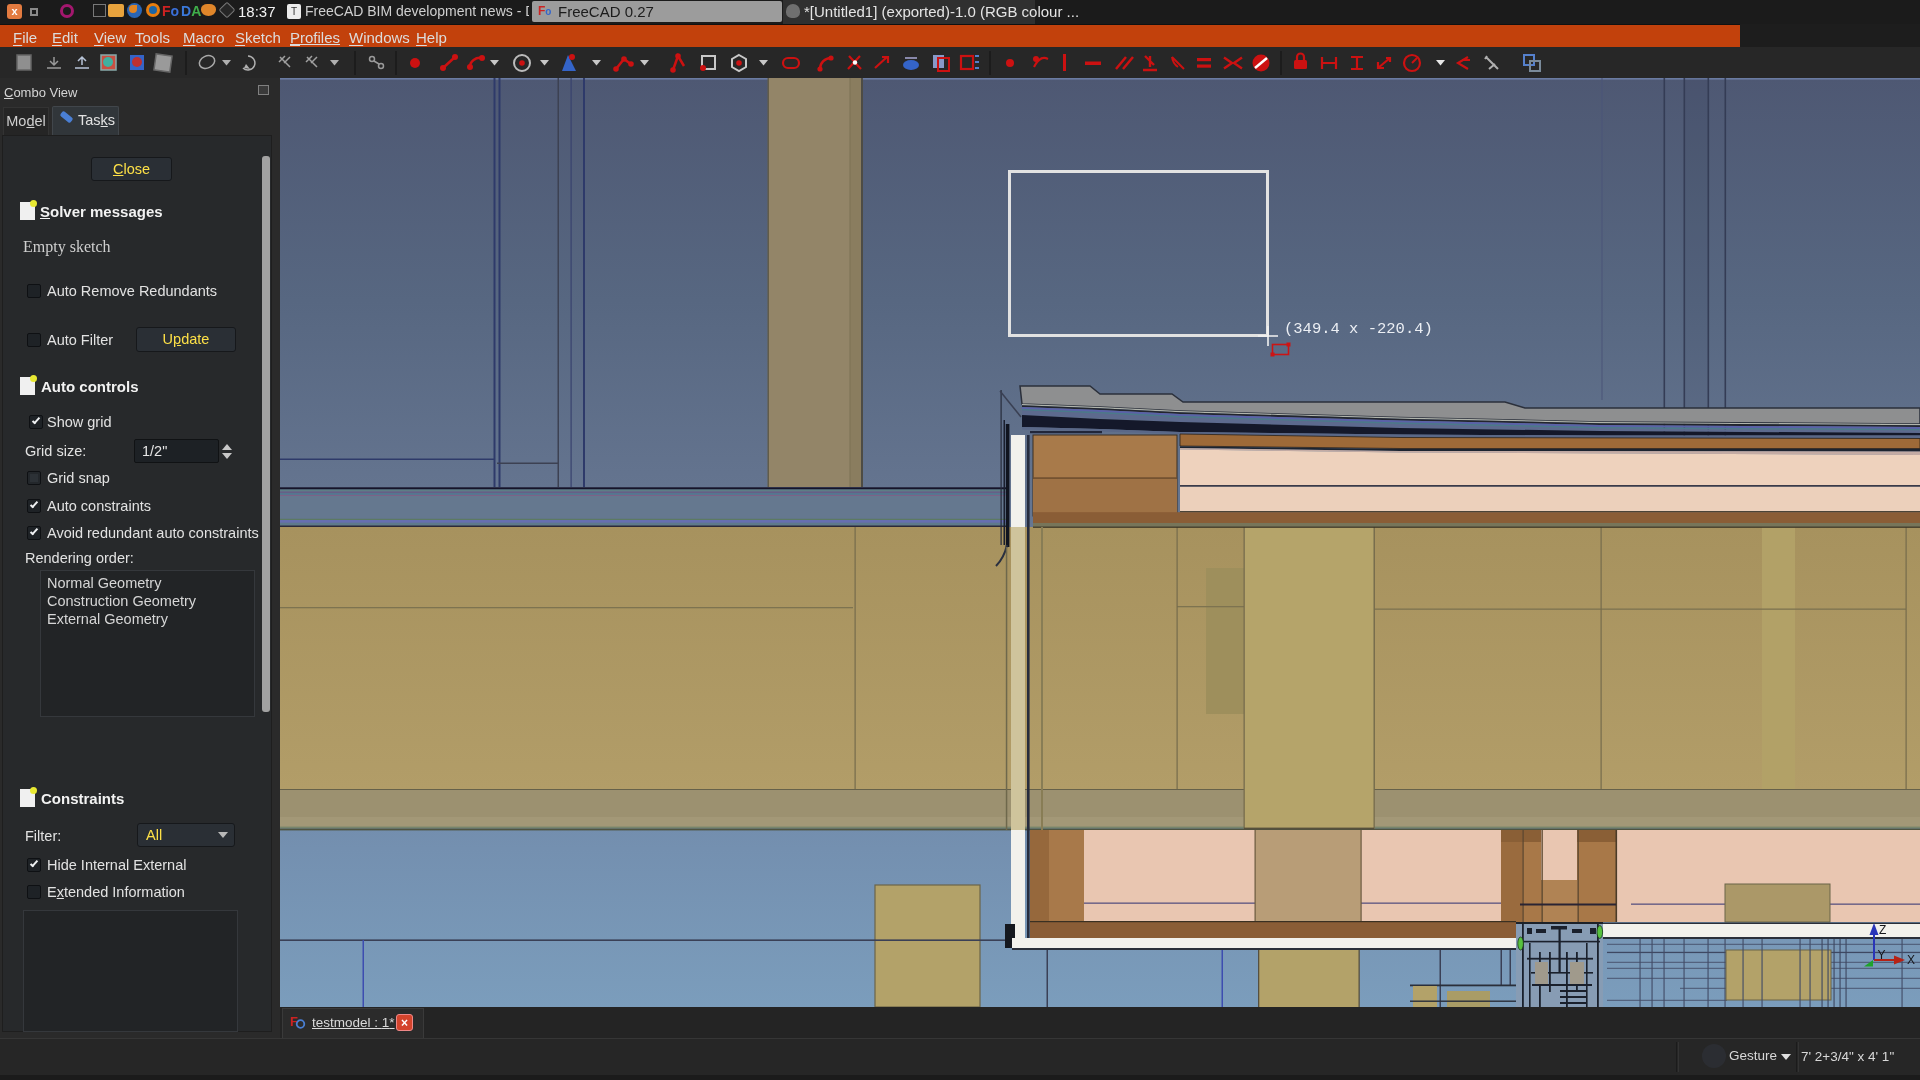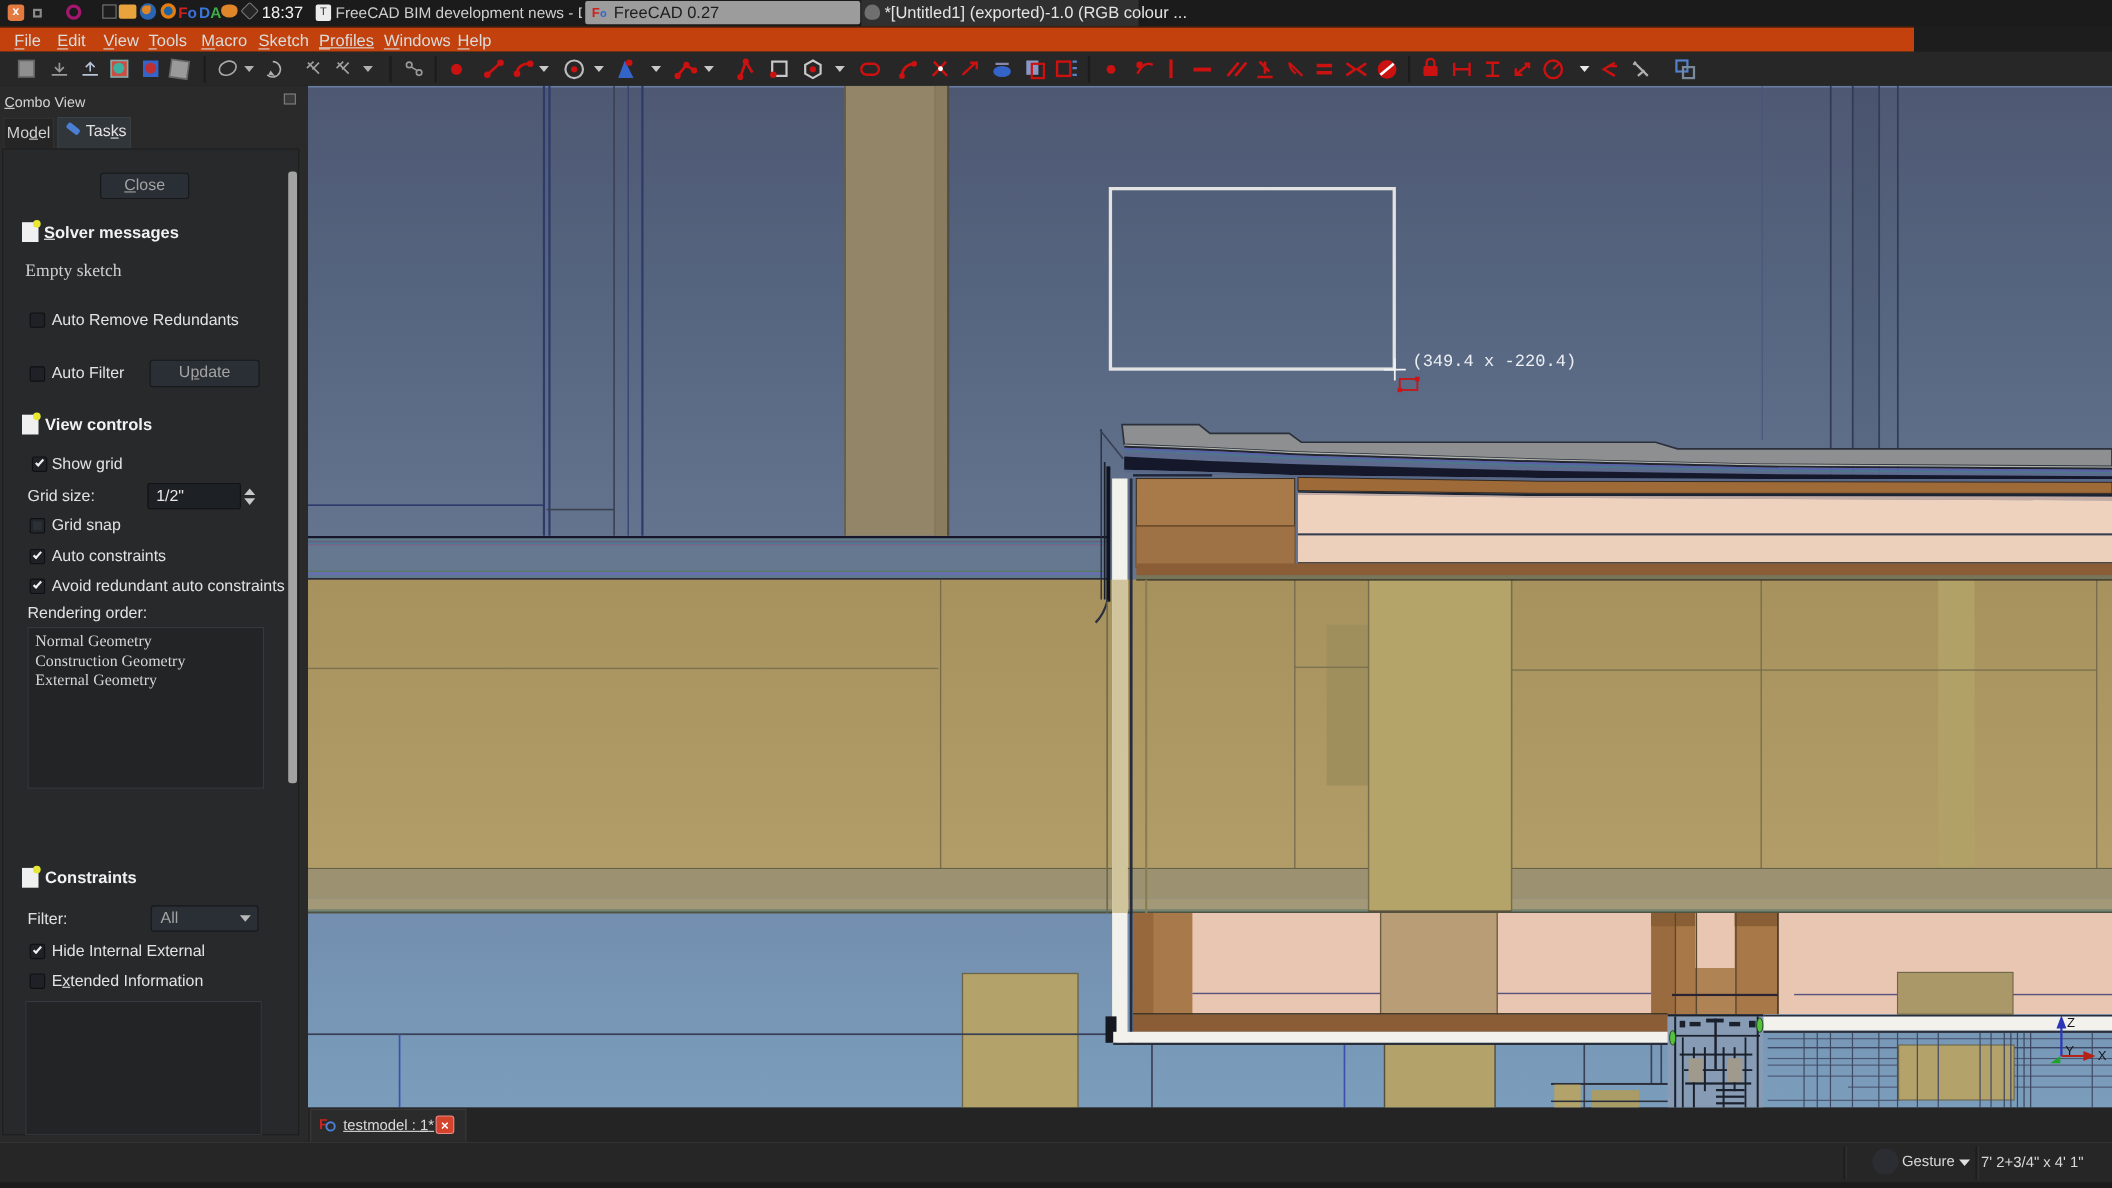--- a/index.html
+++ b/index.html
@@ -11,21 +11,21 @@
 .menuitem { position:absolute; top:4px; font-size:15px; color:#dcdcdc; }
 .menuitem u { text-decoration:underline; text-underline-offset:2px; }
 #toolbar { position:absolute; left:0; top:47px; width:1920px; height:31px; background:#272727; }
 #panel { position:absolute; left:0; top:78px; width:280px; height:960px; background:#2a2a2a; }
 #tabbar { position:absolute; left:280px; top:1007px; width:1640px; height:31px; background:#242424; }
 #statusbar { position:absolute; left:0; top:1038px; width:1920px; height:37px; background:#262626; border-top:1px solid #363636; }
 #bottomedge { position:absolute; left:0; top:1075px; width:1920px; height:5px; background:#1b1b1b; }
 .ptext { position:absolute; font-size:14.5px; color:#e2e2e2; white-space:nowrap; }
 .pbold { position:absolute; font-size:15px; font-weight:bold; color:#f2f2f2; white-space:nowrap; }
 .btn { position:absolute; background:#2a2f35; border:1px solid #16181b; border-radius:3px;
-  color:#a3a3a3; font-size:14.5px; text-align:center; }
+  color:#fde047; font-size:14.5px; text-align:center; }
 .cb { position:absolute; width:14px; height:14px; background:#1e2226; border:1px solid #0e1013; border-radius:2px; }
 .cb .tick { position:absolute; left:2px; top:2px; width:8px; height:4px;
   border-left:2px solid #eef0f2; border-bottom:2px solid #eef0f2; transform:rotate(-48deg); }
 .listbox { position:absolute; background:#222426; border:1px solid #35383c; }
 .secicon { position:absolute; width:15px; height:18px; background:#f0f0f0; }
 .secicon::after { content:""; position:absolute; right:-2px; top:-2px; width:7px; height:7px;
   background:#e8e832; border-radius:50%; }
 .tdown { width:0; height:0; border-left:5px solid transparent; border-right:5px solid transparent;
   border-top:6px solid #c8c8c8; position:absolute; }
 .tup { width:0; height:0; border-left:5px solid transparent; border-right:5px solid transparent;
@@ -425,21 +425,21 @@
   <div class="abs" style="left:23px;top:160px;font-family:'Liberation Serif',serif;font-size:16px;color:#cfcfcf;">Empty sketch</div>
 
   <div class="cb" style="left:27px;top:206px;"></div>
   <div class="ptext" style="left:47px;top:205px;">Auto Remove Redundants</div>
 
   <div class="cb" style="left:27px;top:255px;"></div>
   <div class="ptext" style="left:47px;top:254px;">Auto Filter</div>
   <div class="btn" style="left:136px;top:249px;width:100px;height:25px;line-height:23px;">U<u>p</u>date</div>
 
   <div class="secicon" style="left:20px;top:299px;"></div>
-  <div class="pbold" style="left:41px;top:300px;">View controls</div>
+  <div class="pbold" style="left:41px;top:300px;">Auto controls</div>
 
   <div class="cb" style="left:29px;top:337px;">
       <div class="tick"></div>
     </div>
   <div class="ptext" style="left:47px;top:336px;">Show grid</div>
 
   <div class="ptext" style="left:25px;top:365px;">Grid size:</div>
   <div class="abs" style="left:134px;top:361px;width:85px;height:24px;background:#1d2125;border:1px solid #101214;border-radius:2px;color:#e6e6e6;font-size:14.5px;line-height:22px;padding-left:7px;">1/2"</div>
   <div class="tup" style="left:222px;top:366px;"></div>
   <div class="tdown" style="left:222px;top:375px;"></div>
@@ -453,21 +453,21 @@
       <div class="tick"></div>
     </div>
   <div class="ptext" style="left:47px;top:420px;">Auto constraints</div>
 
   <div class="cb" style="left:27px;top:448px;">
       <div class="tick"></div>
     </div>
   <div class="ptext" style="left:47px;top:447px;">Avoid redundant auto constraints</div>
 
   <div class="ptext" style="left:25px;top:472px;">Rendering order:</div>
-  <div class="listbox" style="left:25px;top:492px;width:215px;height:147px;font-family:Liberation Serif, serif;">
+  <div class="listbox" style="left:40px;top:492px;width:215px;height:147px;">
     <div style="font-size:14.5px;color:#d6d6d6;padding:3px 0 0 6px;line-height:18px;">Normal Geometry<br>Construction Geometry<br>External Geometry</div>
   </div>
 
   <div class="secicon" style="left:20px;top:711px;"></div>
   <div class="pbold" style="left:41px;top:712px;">Constraints</div>
 
   <div class="ptext" style="left:25px;top:750px;">Filter:</div>
   <div class="btn" style="left:137px;top:745px;width:98px;height:24px;text-align:left;line-height:22px;padding-left:8px;">All</div>
   <div class="tdown" style="left:218px;top:754px;border-top-color:#b8b8b8;"></div>
 

